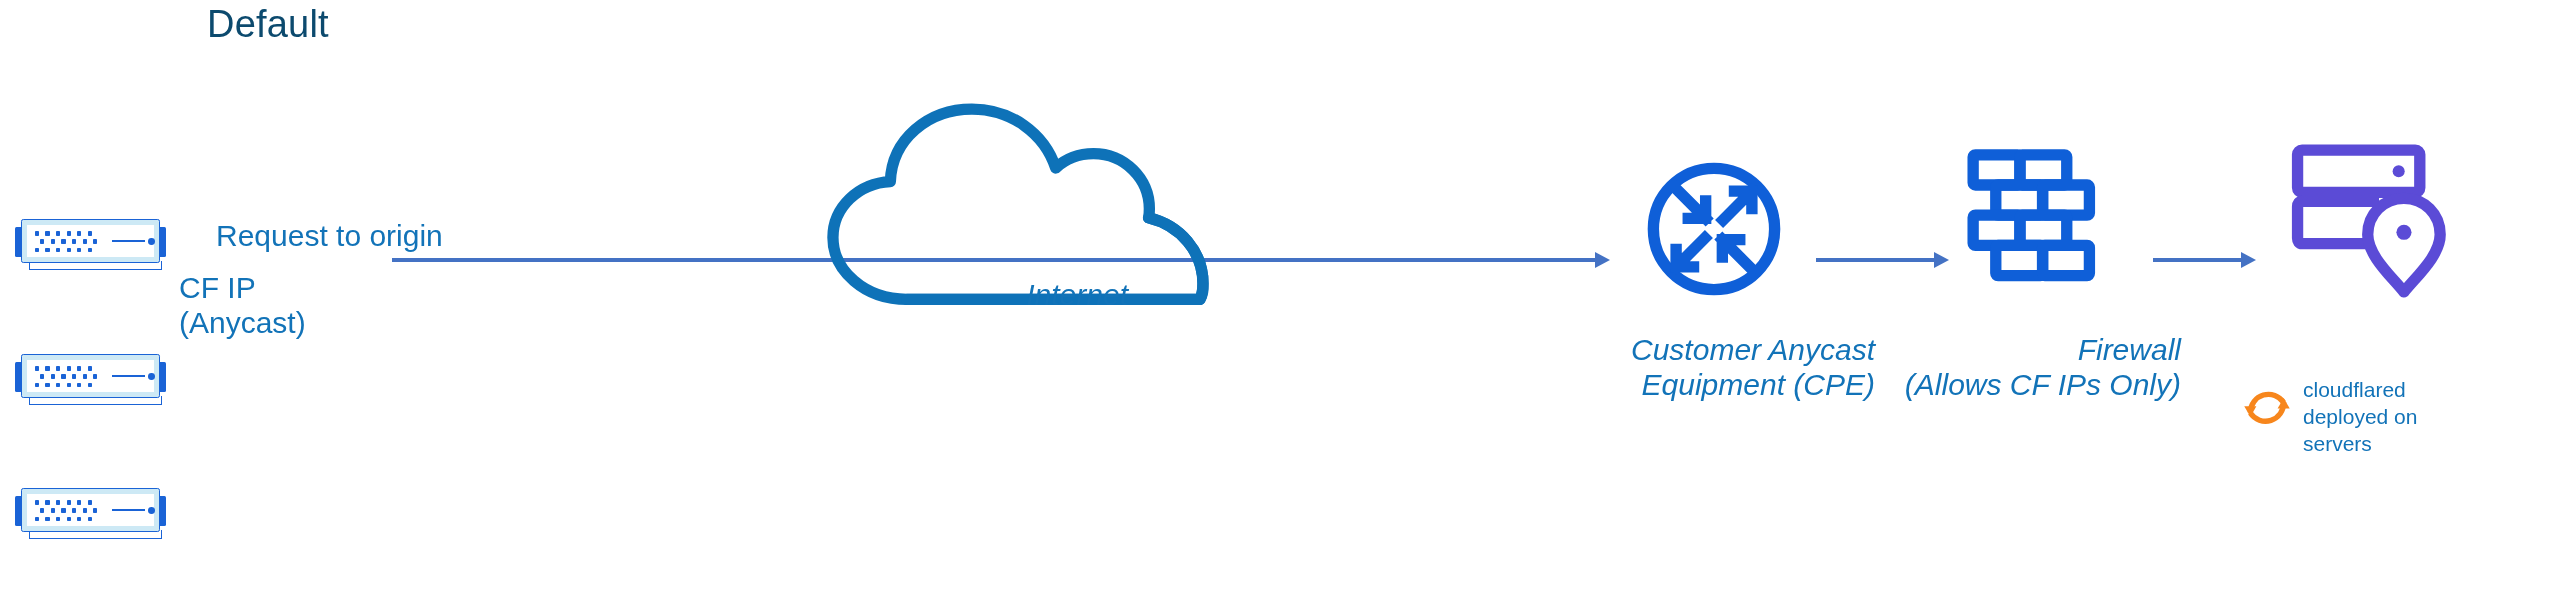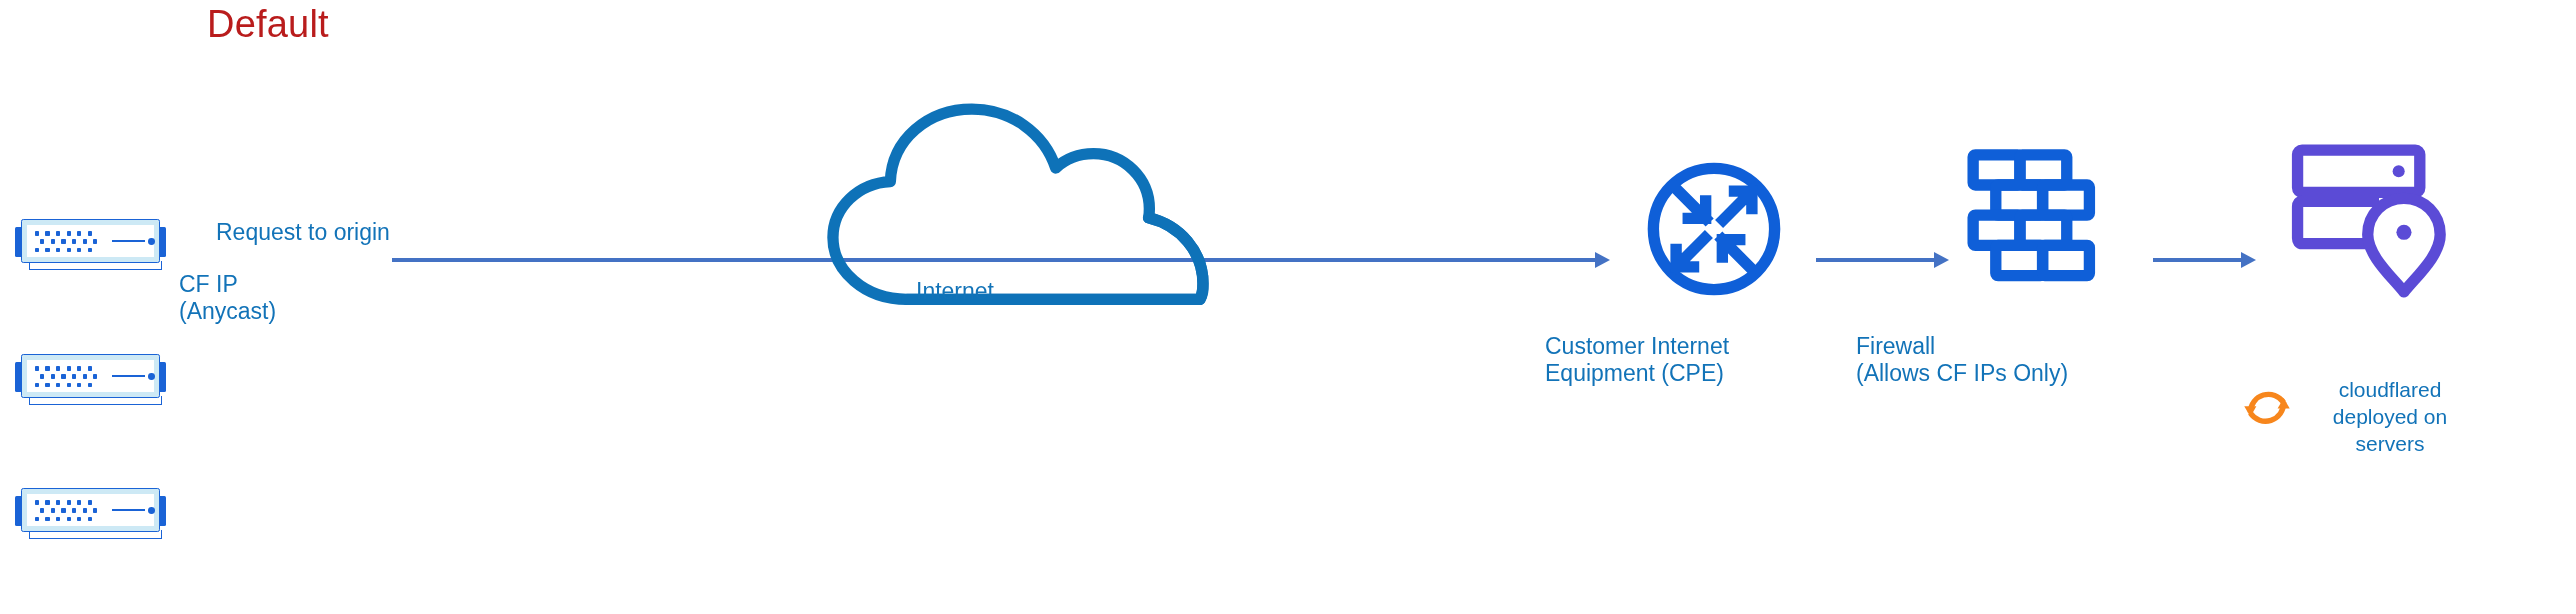--- a/index.html
+++ b/index.html
@@ -14,21 +14,21 @@
     height:614px;
     background:#ffffff;
     overflow:hidden;
   }
   .abs{position:absolute;}
 
   
   #diagram-title{
     left:207px; top:3px;
     font-size:38px;
-    color:#b91c1c;
+    color:#0c4a6e;
     letter-spacing:0.2px;
     white-space:nowrap;
   }
 
   
   #cloudflare-brand{ left:13.6px; top:98px; width:163px; height:117px; }
   #cf-logo-mark{ position:absolute; left:77px; top:0px; width:83px; height:53px; }
   #cf-wordmark{
     position:absolute; left:0px; top:54px;
     width:163px;
@@ -107,25 +107,25 @@
   .arrowhead{
     width:0; height:0;
     border-top:8.3px solid transparent;
     border-bottom:8.3px solid transparent;
     border-left:15px solid #4472C4;
   }
 
   
   .label{
     color:#1273B8;
-    font-size:23px;
+    font-size:30px;
     line-height:1.16;
     white-space:pre-line;
   }
-  .label.center{ text-align:left; }
+  .label.center{ text-align:right;font-style:italic; }
 
   #label-request-to-origin{ left:216px; top:219px; white-space:nowrap; }
   #label-cf-ip{ left:179px; top:271px; }
   #label-internet{ left:916px; top:278px; width:212px; }
   #label-cpe{ left:1545px; top:333px; width:330px; }
   #label-firewall{ left:1856px; top:333px; width:325px; }
   #label-origin{ left:2242px; top:333px; width:318px; }
 
   
   #internet-cloud{ left:816px; top:97px; width:416px; height:219px; }
@@ -133,21 +133,21 @@
   
   #cpe-icon{ left:1642px; top:157px; width:144px; height:144px; }
 
   
   #firewall-icon{ left:1952px; top:144px; width:151px; height:159px; }
 
   
   #origin-icon{ left:2287px; top:141px; width:166px; height:166px; }
 
   
-  #cloudflared-note{ left:2242px; top:377px; width:333px; height:151px;text-align:center; }
+  #cloudflared-note{ left:2242px; top:377px; width:333px; height:151px; }
   #cloudflared-icon{ position:absolute; left:0px; top:4.5px; width:50px; height:50px; }
   #cloudflared-text{
     position:absolute; left:61px; top:0px;
     width:174px;
     color:#1273B8;
     font-size:21px;
     line-height:1.28;
     white-space:pre-line;
   }
 </style>
@@ -285,21 +285,21 @@
       <path d="M45 42 L84 81 M84 81 L84 58 M84 81 L61 81" stroke="#0F5FD8" stroke-width="15" fill="none" stroke-linecap="square" stroke-linejoin="miter"></path>
 
       <path d="M107 83 L145 45 M145 45 L145 68 M145 45 L122 45" stroke="#0F5FD8" stroke-width="15" fill="none" stroke-linecap="square" stroke-linejoin="miter"></path>
 
       <path d="M83 107 L45 145 M45 145 L68 145 M45 145 L45 122" stroke="#0F5FD8" stroke-width="15" fill="none" stroke-linecap="square" stroke-linejoin="miter"></path>
 
       <path d="M145 148 L106 109 M106 109 L106 132 M106 109 L129 109" stroke="#0F5FD8" stroke-width="15" fill="none" stroke-linecap="square" stroke-linejoin="miter"></path>
     </svg>
   </div>
 
-  <div class="abs label center" id="label-cpe">Customer Internet
+  <div class="abs label center" id="label-cpe">Customer Anycast
 Equipment (CPE)</div>
 
   <div class="abs flowline" style="left:1816px; top:258px; width:120px;"></div>
   <div class="abs arrowhead" style="left:1934px; top:252px;"></div>
 
   <div class="abs" id="firewall-icon">
     <svg viewBox="0 0 200 210" width="151" height="159" aria-hidden="true">
       <g fill="none" stroke="#0F5FD8" stroke-width="15" stroke-linejoin="round">
 
         <rect x="28" y="14" width="62" height="40" rx="3"></rect>

